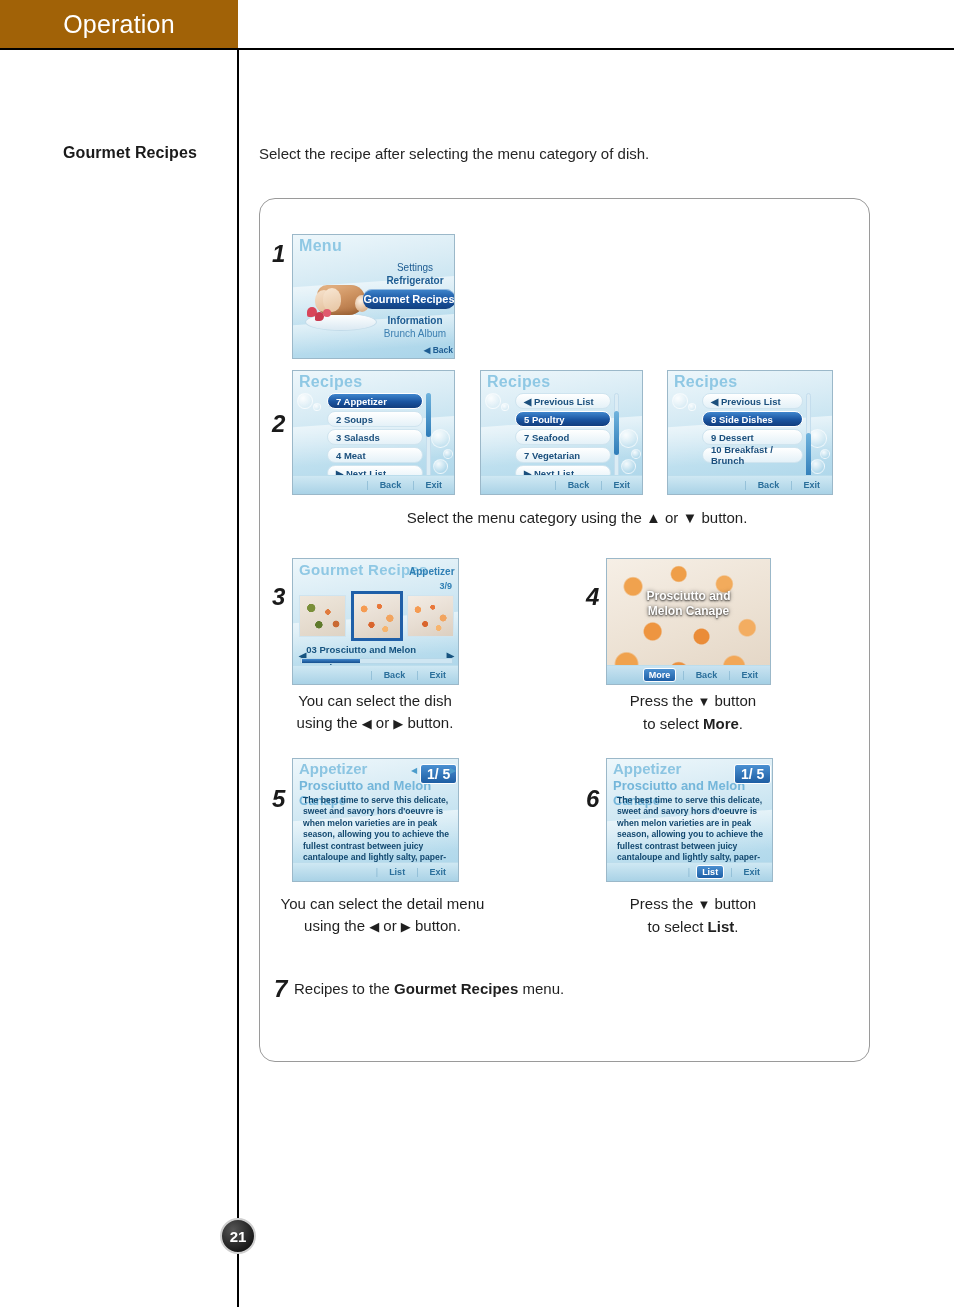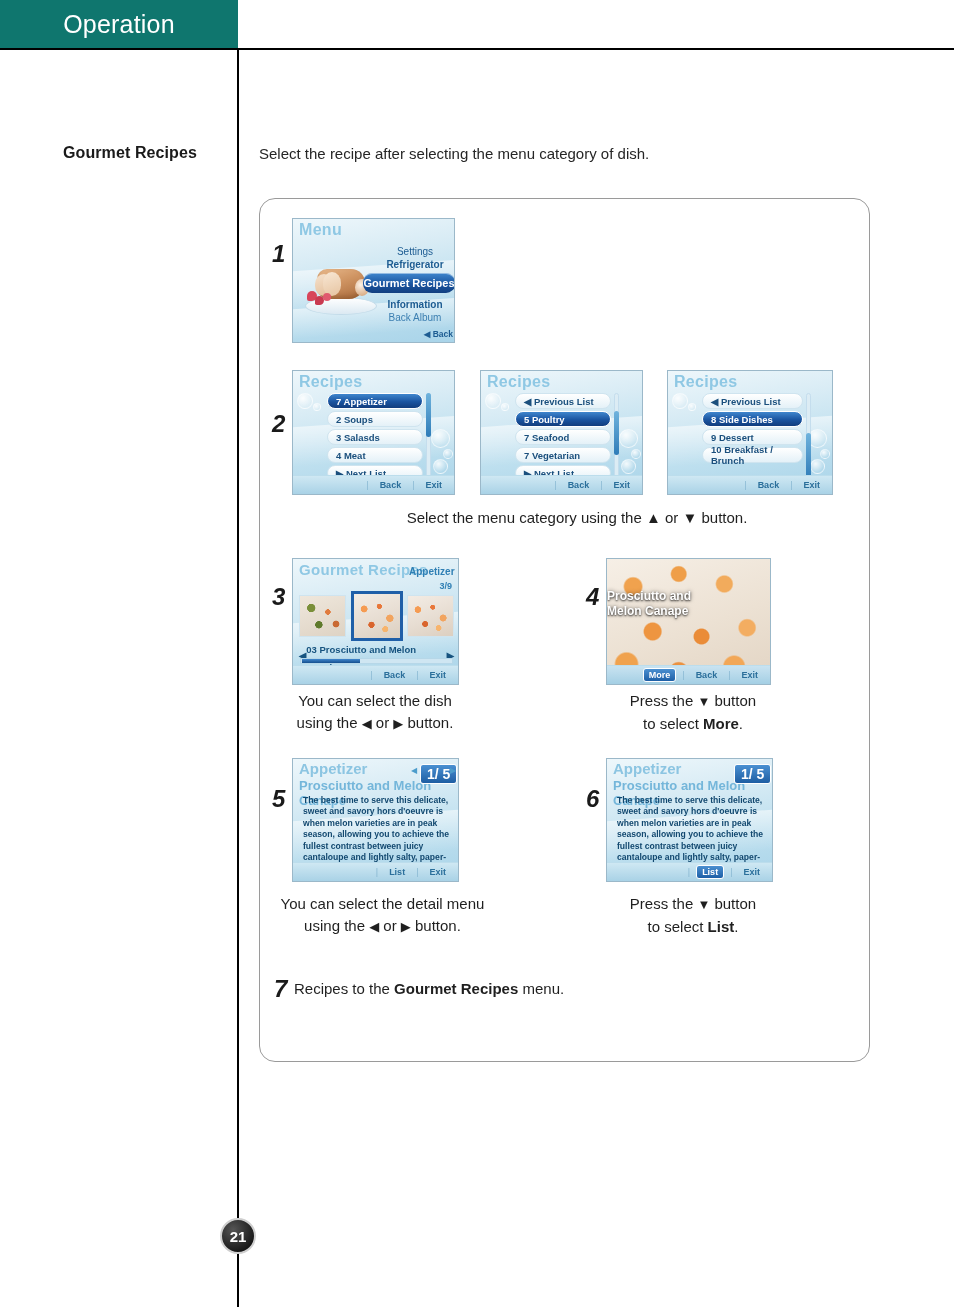--- a/index.html
+++ b/index.html
@@ -9,21 +9,21 @@
     background: #ffffff;
     font-family: "Liberation Sans", sans-serif;
     color: #1a1a1a;
     position: relative;
     overflow: hidden;
   }
 
   
   #header-bar {
     position:absolute; left:0; top:0; width:238px; height:48px;
-    background:#0f766e;
+    background:#a16207;
     display:flex; align-items:center; justify-content:center;
   }
   #header-title {
     color:#ffffff; font-size:25px; letter-spacing:.2px;
   }
   #header-rule {
     position:absolute; left:0; top:48px; width:954px; height:2px; background:#000;
   }
   #spine {
     position:absolute; left:237px; top:48px; width:2px; height:1259px; background:#000;
@@ -194,21 +194,21 @@
       radial-gradient(circle at 58% 62%, #ea8c38 0 6%, rgba(234,140,56,0) 7%),
       radial-gradient(circle at 86% 55%, #f3ad61 0 5%, rgba(243,173,97,0) 6%),
       radial-gradient(circle at 12% 84%, #f0a24e 0 6%, rgba(240,162,78,0) 7%),
       radial-gradient(circle at 44% 90%, #eb9140 0 6%, rgba(235,145,64,0) 7%),
       radial-gradient(circle at 78% 86%, #f2a757 0 6%, rgba(242,167,87,0) 7%),
       linear-gradient(160deg,#f6efe6 0%,#ece1d3 55%,#e2d4c3 100%);
     border:1px solid #9bb8c9; overflow:hidden;
   }
   .photo-title {
     position:absolute; left:0; right:0; top:30px;
-    color:#ffffff; font-size:12px; font-weight:bold;
+    text-align:center; color:#ffffff; font-size:12px; font-weight:bold;
     line-height:15px;
     text-shadow: 0 1px 2px rgba(0,0,0,.75), 0 0 4px rgba(0,0,0,.5);
   }
 
   
   .txt-title {
     position:absolute; left:6px; top:1px; font-size:15px; font-weight:bold; color:#8cc5e2;
   }
   .txt-sub {
     position:absolute; left:6px; top:19px; font-size:13px; font-weight:bold; color:#74b6da;
@@ -235,41 +235,41 @@
 <div id="spine"></div>
 <div id="page-badge">21</div>
 
 <div id="section-label">Gourmet Recipes</div>
 <div id="intro-text">Select the recipe after selecting the menu category of dish.</div>
 
 <div id="step-panel"></div>
 
 <div class="step-num" style="left:272px; top:240px;">1</div>
 
-<div class="lcd" id="lcd1" style="left:292px; top:218px; width:163px; height:125px;">
+<div class="lcd" id="lcd1" style="left:292px; top:234px; width:163px; height:125px;">
   <div class="wave" style="top:46px;"></div>
   <div class="wave" style="top:84px; height:30px;"></div>
   <div class="lcd-title">Menu</div>
 
   <div style="position:absolute; left:8px; top:44px; width:78px; height:54px;">
     <div style="position:absolute; left:4px; top:34px; width:72px; height:18px; border-radius:50%; background:linear-gradient(180deg,#ffffff,#dbe9f2); border:1px solid #c3dbe9;"></div>
     <div style="position:absolute; left:16px; top:6px; width:48px; height:30px; border-radius:10px 14px 16px 12px; background:linear-gradient(160deg,#e8b98c 0%,#cf9462 45%,#a8693b 100%); box-shadow: inset 0 -3px 4px rgba(120,70,30,.4);"></div>
     <div style="position:absolute; left:14px; top:11px; width:18px; height:22px; border-radius:50%/45%; background:linear-gradient(160deg,#f6e2cd,#e2bd98);"></div>
     <div style="position:absolute; left:22px; top:9px; width:18px; height:24px; border-radius:50%/45%; background:linear-gradient(160deg,#f8e7d4,#e6c4a1);"></div>
     <div style="position:absolute; left:54px; top:16px; width:14px; height:17px; border-radius:50%; background:radial-gradient(circle at 40% 35%,#fdf2e6,#cf9a6b);"></div>
     <div style="position:absolute; left:6px; top:28px; width:10px; height:10px; border-radius:50% 50% 50% 20%; background:#d8455a;"></div>
     <div style="position:absolute; left:14px; top:33px; width:9px; height:9px; border-radius:50% 50% 50% 20%; background:#c93a50;"></div>
     <div style="position:absolute; left:22px; top:30px; width:8px; height:8px; border-radius:50%; background:#e05a6e;"></div>
   </div>
 
   <div class="menurow" style="left:84px; top:27px; width:76px; text-align:center; font-weight:normal;">Settings</div>
   <div class="menurow" style="left:84px; top:40px; width:76px; text-align:center;">Refrigerator</div>
   <div class="menu-sel" style="left:70px; top:54px; width:92px; height:20px;">Gourmet Recipes</div>
   <div class="menurow" style="left:84px; top:80px; width:76px; text-align:center;">Information</div>
-  <div class="menurow" style="left:84px; top:93px; width:76px; text-align:center; font-weight:normal; color:#3c7fb1;">Back Album</div>
+  <div class="menurow" style="left:84px; top:93px; width:76px; text-align:center; font-weight:normal; color:#3c7fb1;">Brunch Album</div>
   <div class="menurow" style="left:108px; top:110px; width:52px; text-align:right; font-size:8.5px;">◀ Back</div>
 </div>
 
 <div class="step-num" style="left:272px; top:410px;">2</div>
 
 <div class="lcd" style="left:292px; top:370px; width:163px; height:125px;">
   <div class="wave" style="top:50px;"></div>
   <div class="bubble" style="left:4px; top:22px; width:16px; height:16px;"></div>
   <div class="bubble" style="left:20px; top:32px; width:8px; height:8px;"></div>
   <div class="bubble" style="left:138px; top:58px; width:19px; height:19px;"></div>

